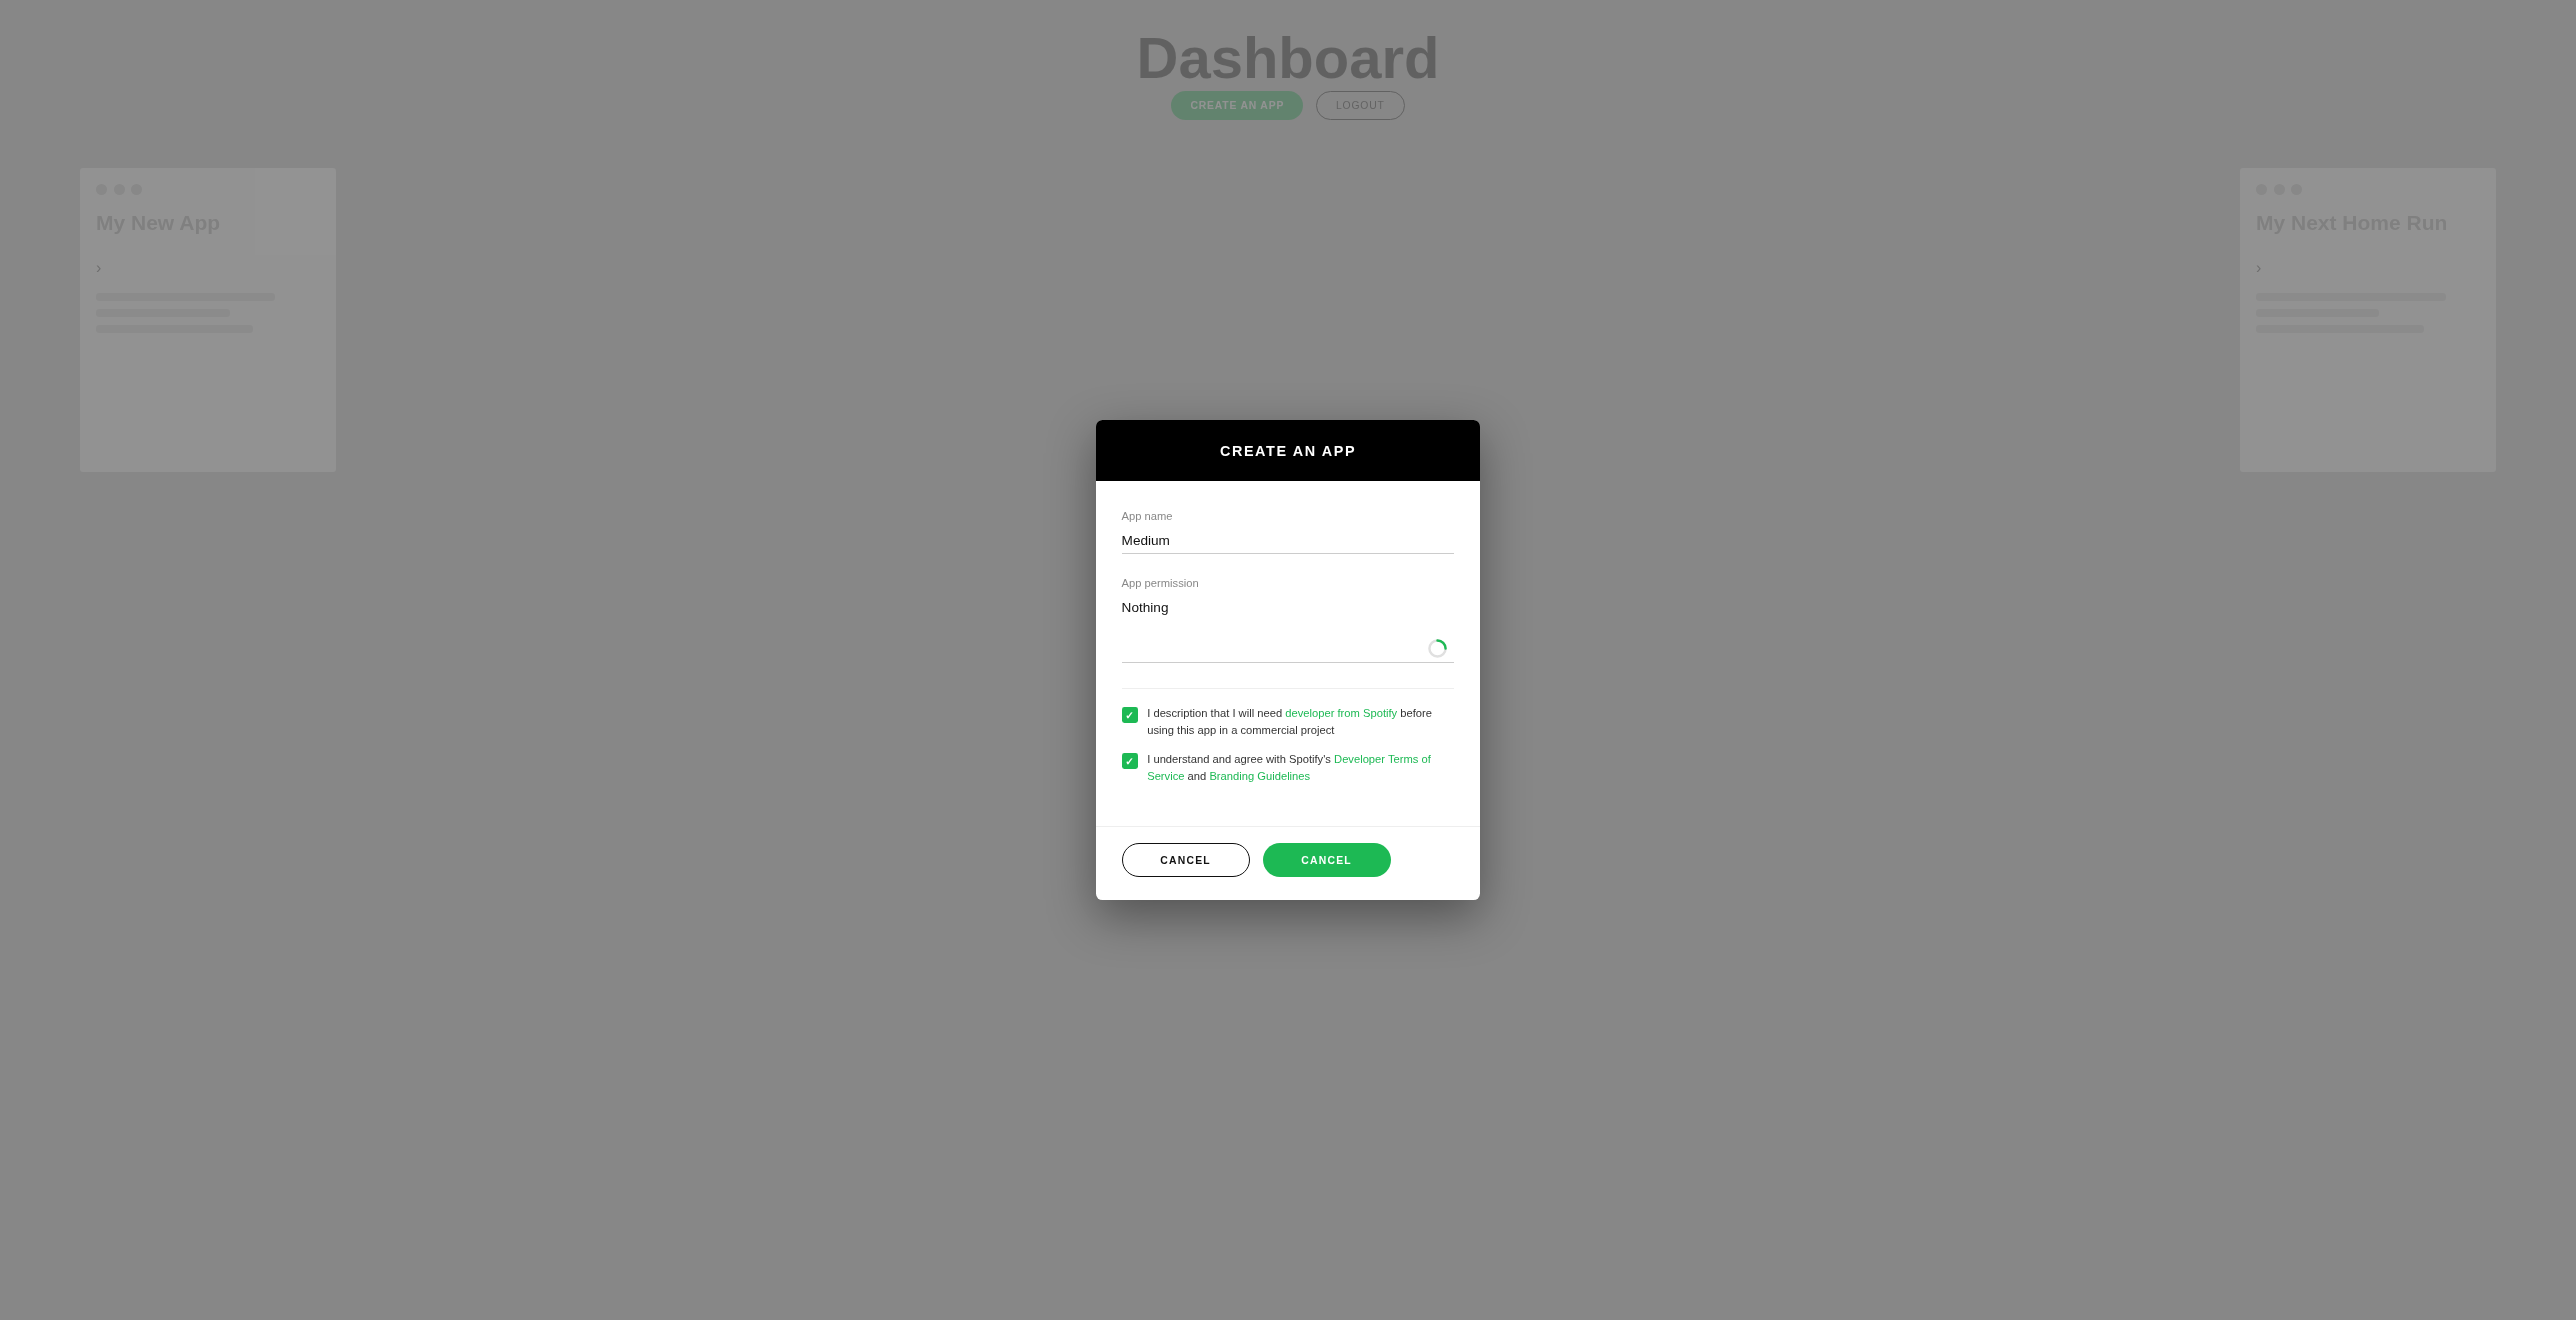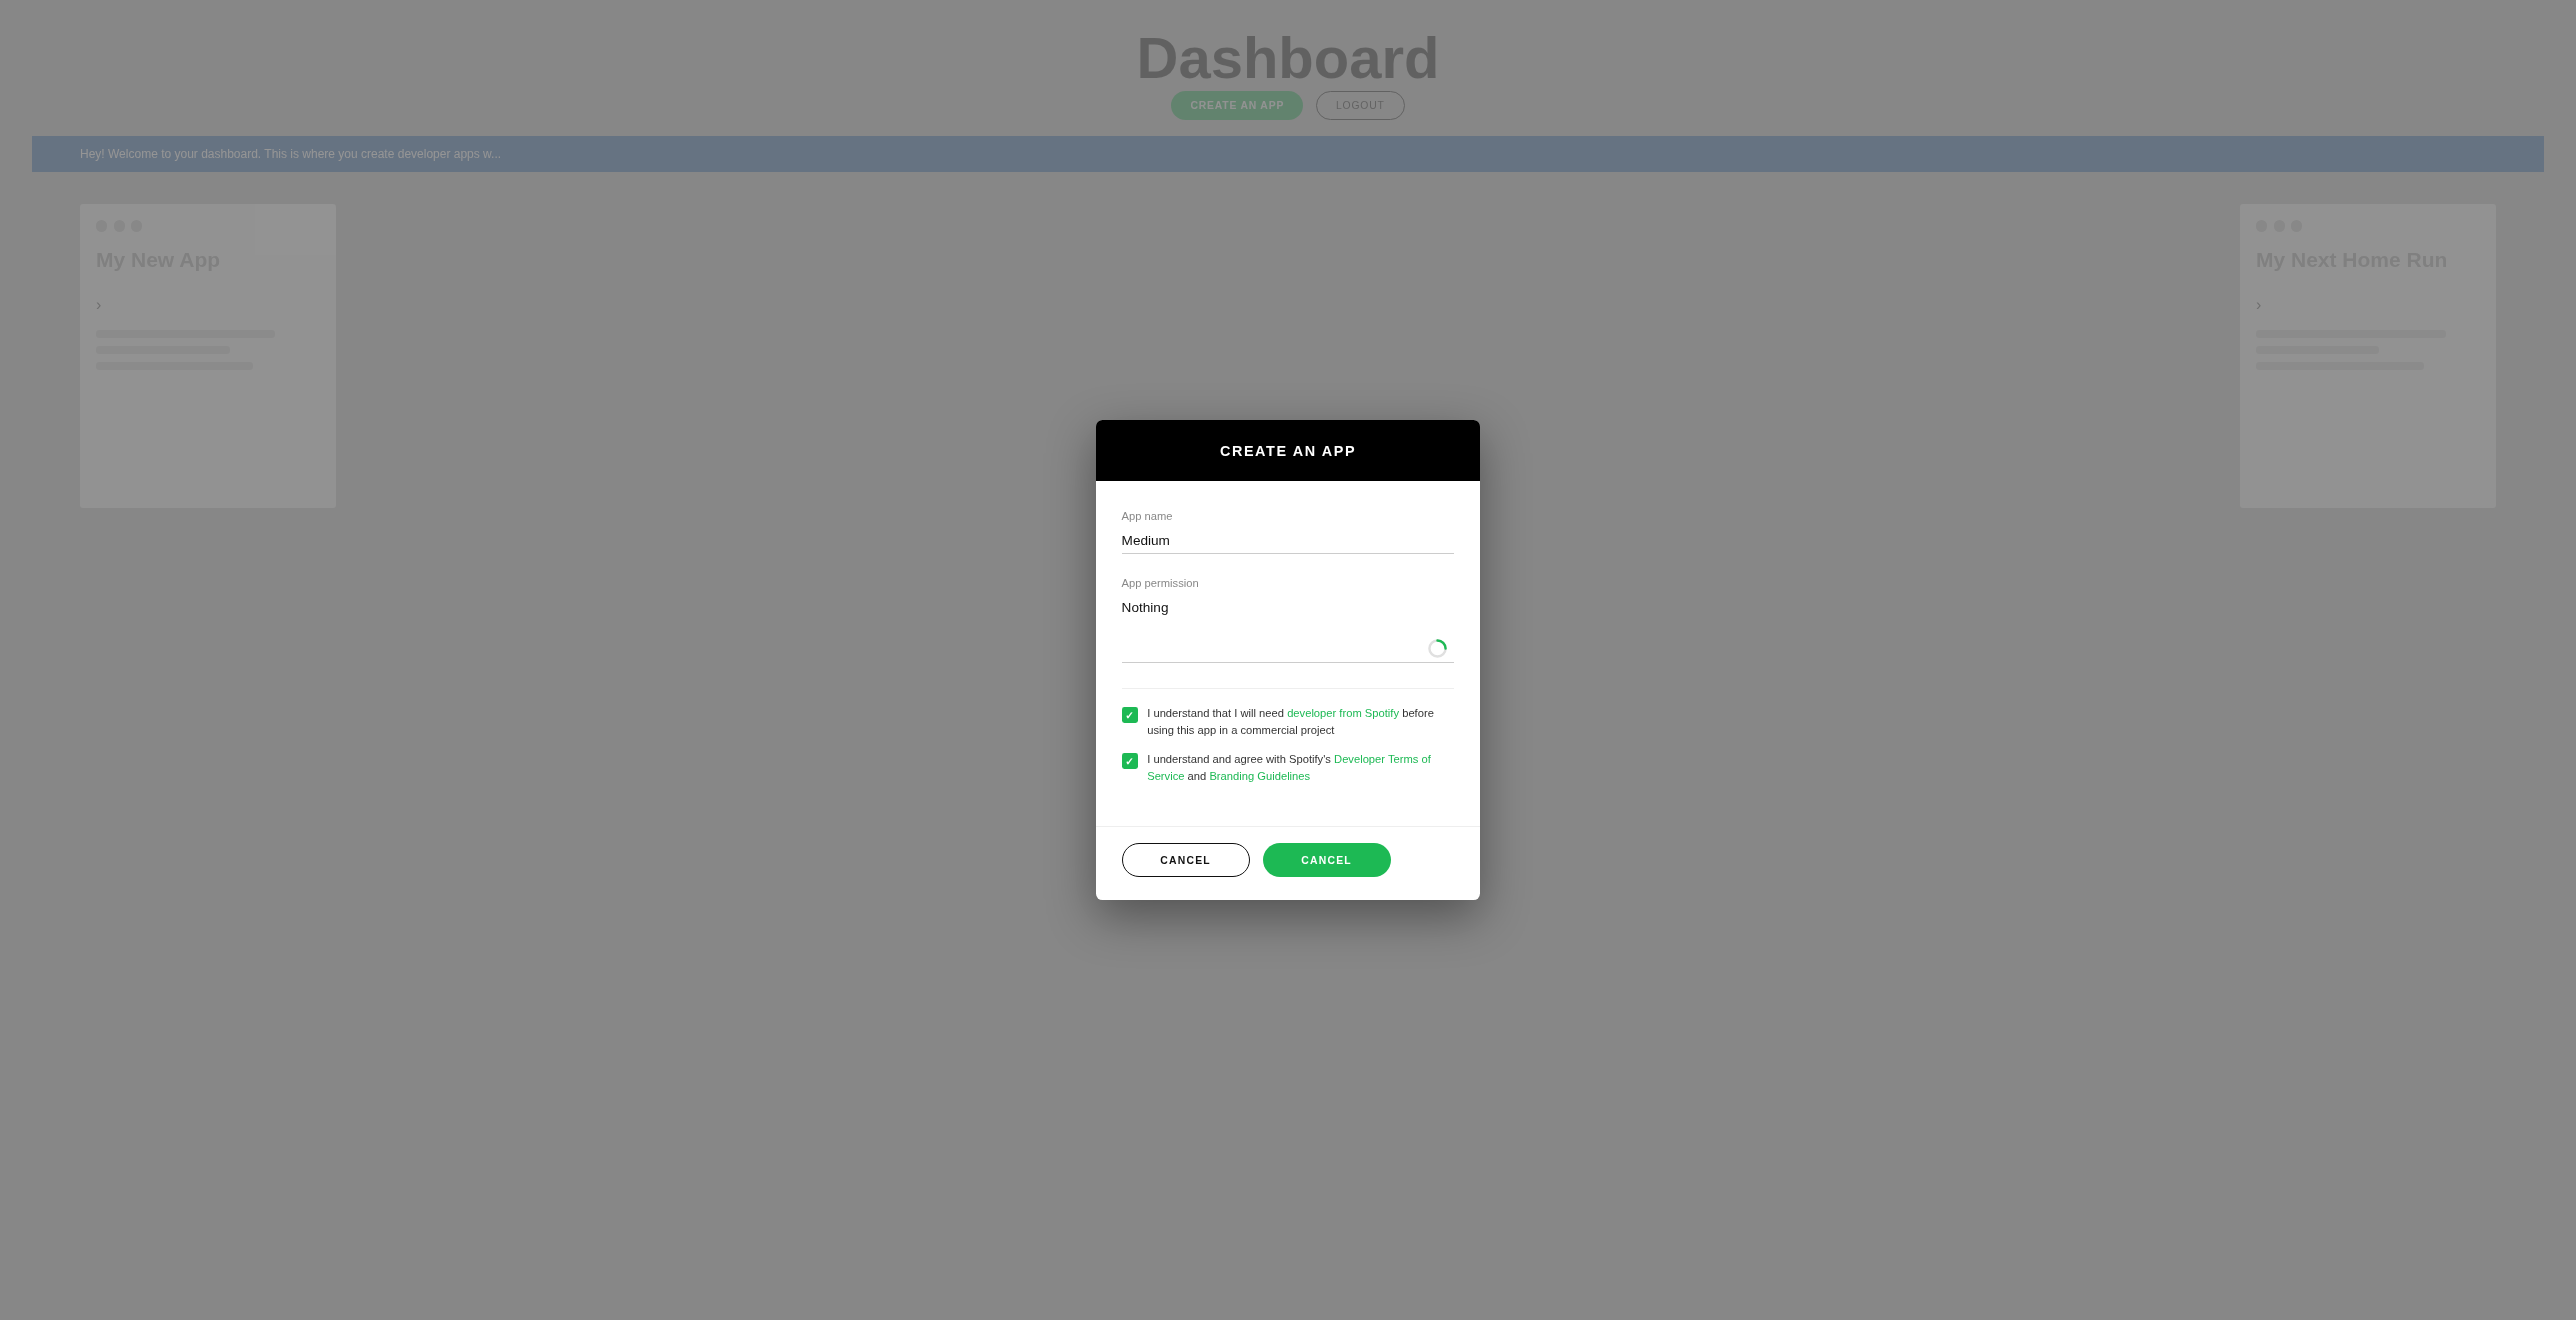--- a/index.html
+++ b/index.html
@@ -303,21 +303,20 @@
 <body>
 
 <div class="bg-dashboard">
   <div class="bg-header">
     <div class="bg-title">Dashboard</div>
     <div class="bg-header-buttons">
       <button class="bg-btn-create">CREATE AN APP</button>
       <button class="bg-btn-logout">LOGOUT</button>
     </div>
   </div>
-  <div class="bg-banner">Hey! Welcome to your dashboard. This is where you create developer apps w...</div>
   <div class="bg-cards">
     <div class="bg-card">
       <div class="bg-card-dots">
         <div class="bg-dot"></div>
         <div class="bg-dot"></div>
         <div class="bg-dot"></div>
       </div>
       <div class="bg-card-title">My New App</div>
       <div class="bg-card-arrow">›</div>
       <div class="bg-card-lines">
@@ -373,21 +372,21 @@
 
       <hr class="divider">
 
       <div class="checkboxes">
 
         <div class="checkbox-row">
           <div class="checkbox-custom">
             <span class="checkbox-check">✓</span>
           </div>
           <div class="checkbox-text">
-            <span>I understand that I will need </span><a class="link-green" href="#">developer from Spotify</a><span> before using this app in a commercial project</span>
+            <span>I description that I will need </span><a class="link-green" href="#">developer from Spotify</a><span> before using this app in a commercial project</span>
           </div>
         </div>
 
         <div class="checkbox-row">
           <div class="checkbox-custom">
             <span class="checkbox-check">✓</span>
           </div>
           <div class="checkbox-text">
             <span>I understand and agree with Spotify's </span><a class="link-green" href="#">Developer Terms of Service</a><span> and </span><a class="link-green" href="#">Branding Guidelines</a>
           </div>

